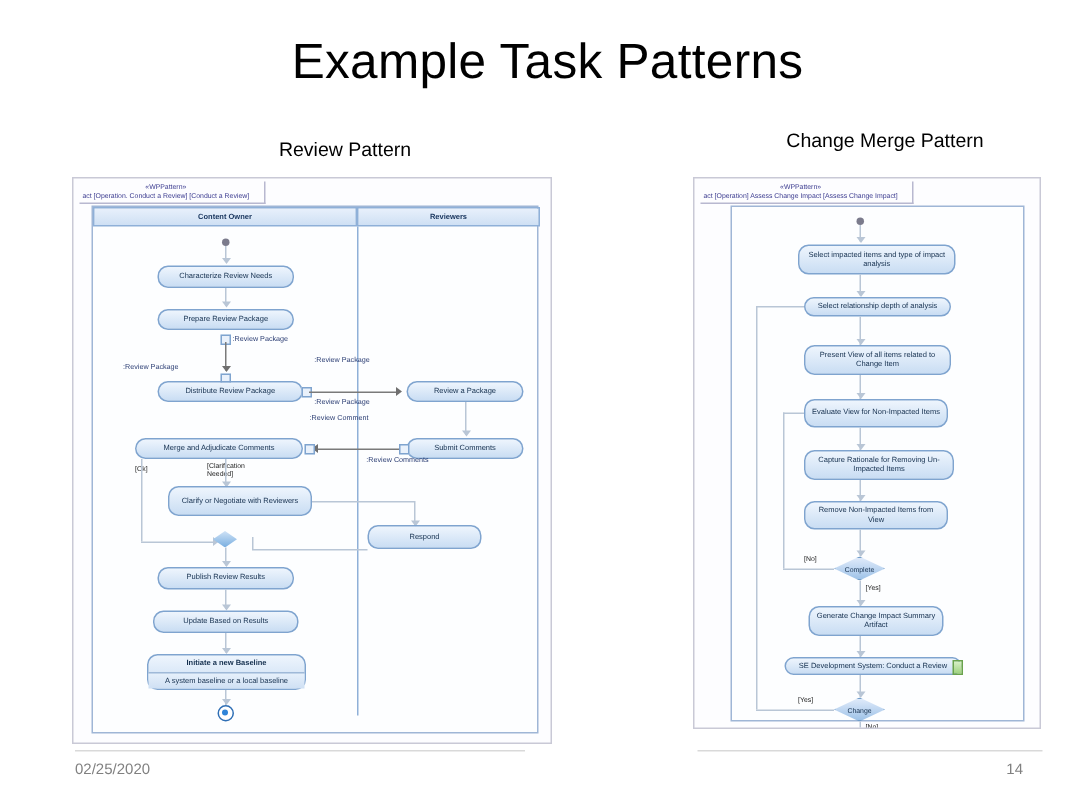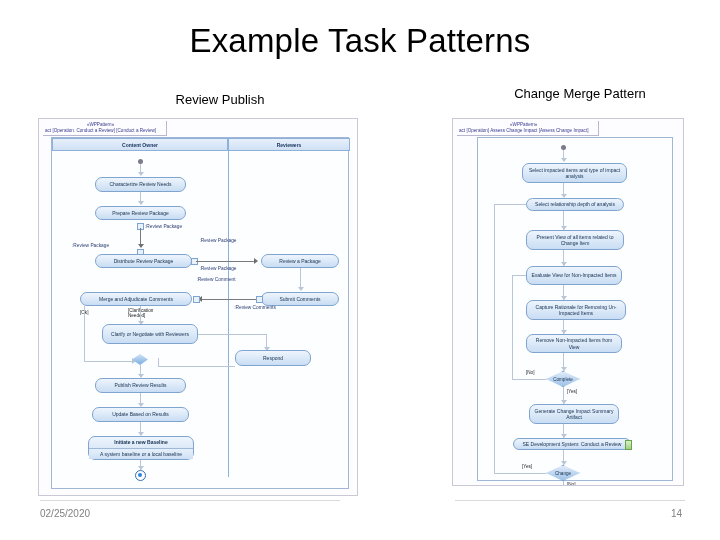--- a/index.html
+++ b/index.html
@@ -1,21 +1,21 @@
 <!DOCTYPE html>
 <html><head>
 <meta charset="utf-8">
 <style>
   html,body{margin:0;padding:0;}
   body{
     width:720px;height:540px;background:#ffffff;overflow:hidden;
     font-family:"Liberation Sans", sans-serif;
     position:relative;
   }
-  .slide{position:absolute;inset:0;}
+  .slide{position:absolute;inset:0;margin-left:10px;}
 
   
   .slide-title{
     position:absolute;left:0;right:0;top:22px;
     text-align:center;font-size:33px;font-weight:400;color:#000;
     letter-spacing:.2px;
   }
   .sub{
     position:absolute;font-size:13px;color:#000;text-align:center;
   }
@@ -125,21 +125,21 @@
   .callbadge{position:absolute;width:5px;height:8px;
     background:linear-gradient(#d8f0c8,#9ed27e);border:1px solid #6aa34d;}
 </style>
 </head>
 <body>
 
 <div class="slide">
 
   <div class="slide-title">Example Task Patterns</div>
 
-  <div class="sub" id="sub-left">Review Publish</div>
+  <div class="sub" id="sub-left">Review Pattern</div>
   <div class="sub" id="sub-right">Change Merge Pattern</div>
 
   <div class="dframe" id="diagram-left">
 
     <div class="frame-tab">
       <span class="stereo">«WPPattern»</span>
       <span>act [Operation. Conduct a Review] [Conduct a Review]</span>
     </div>
 
     <div class="canvas" id="canvas-left">

